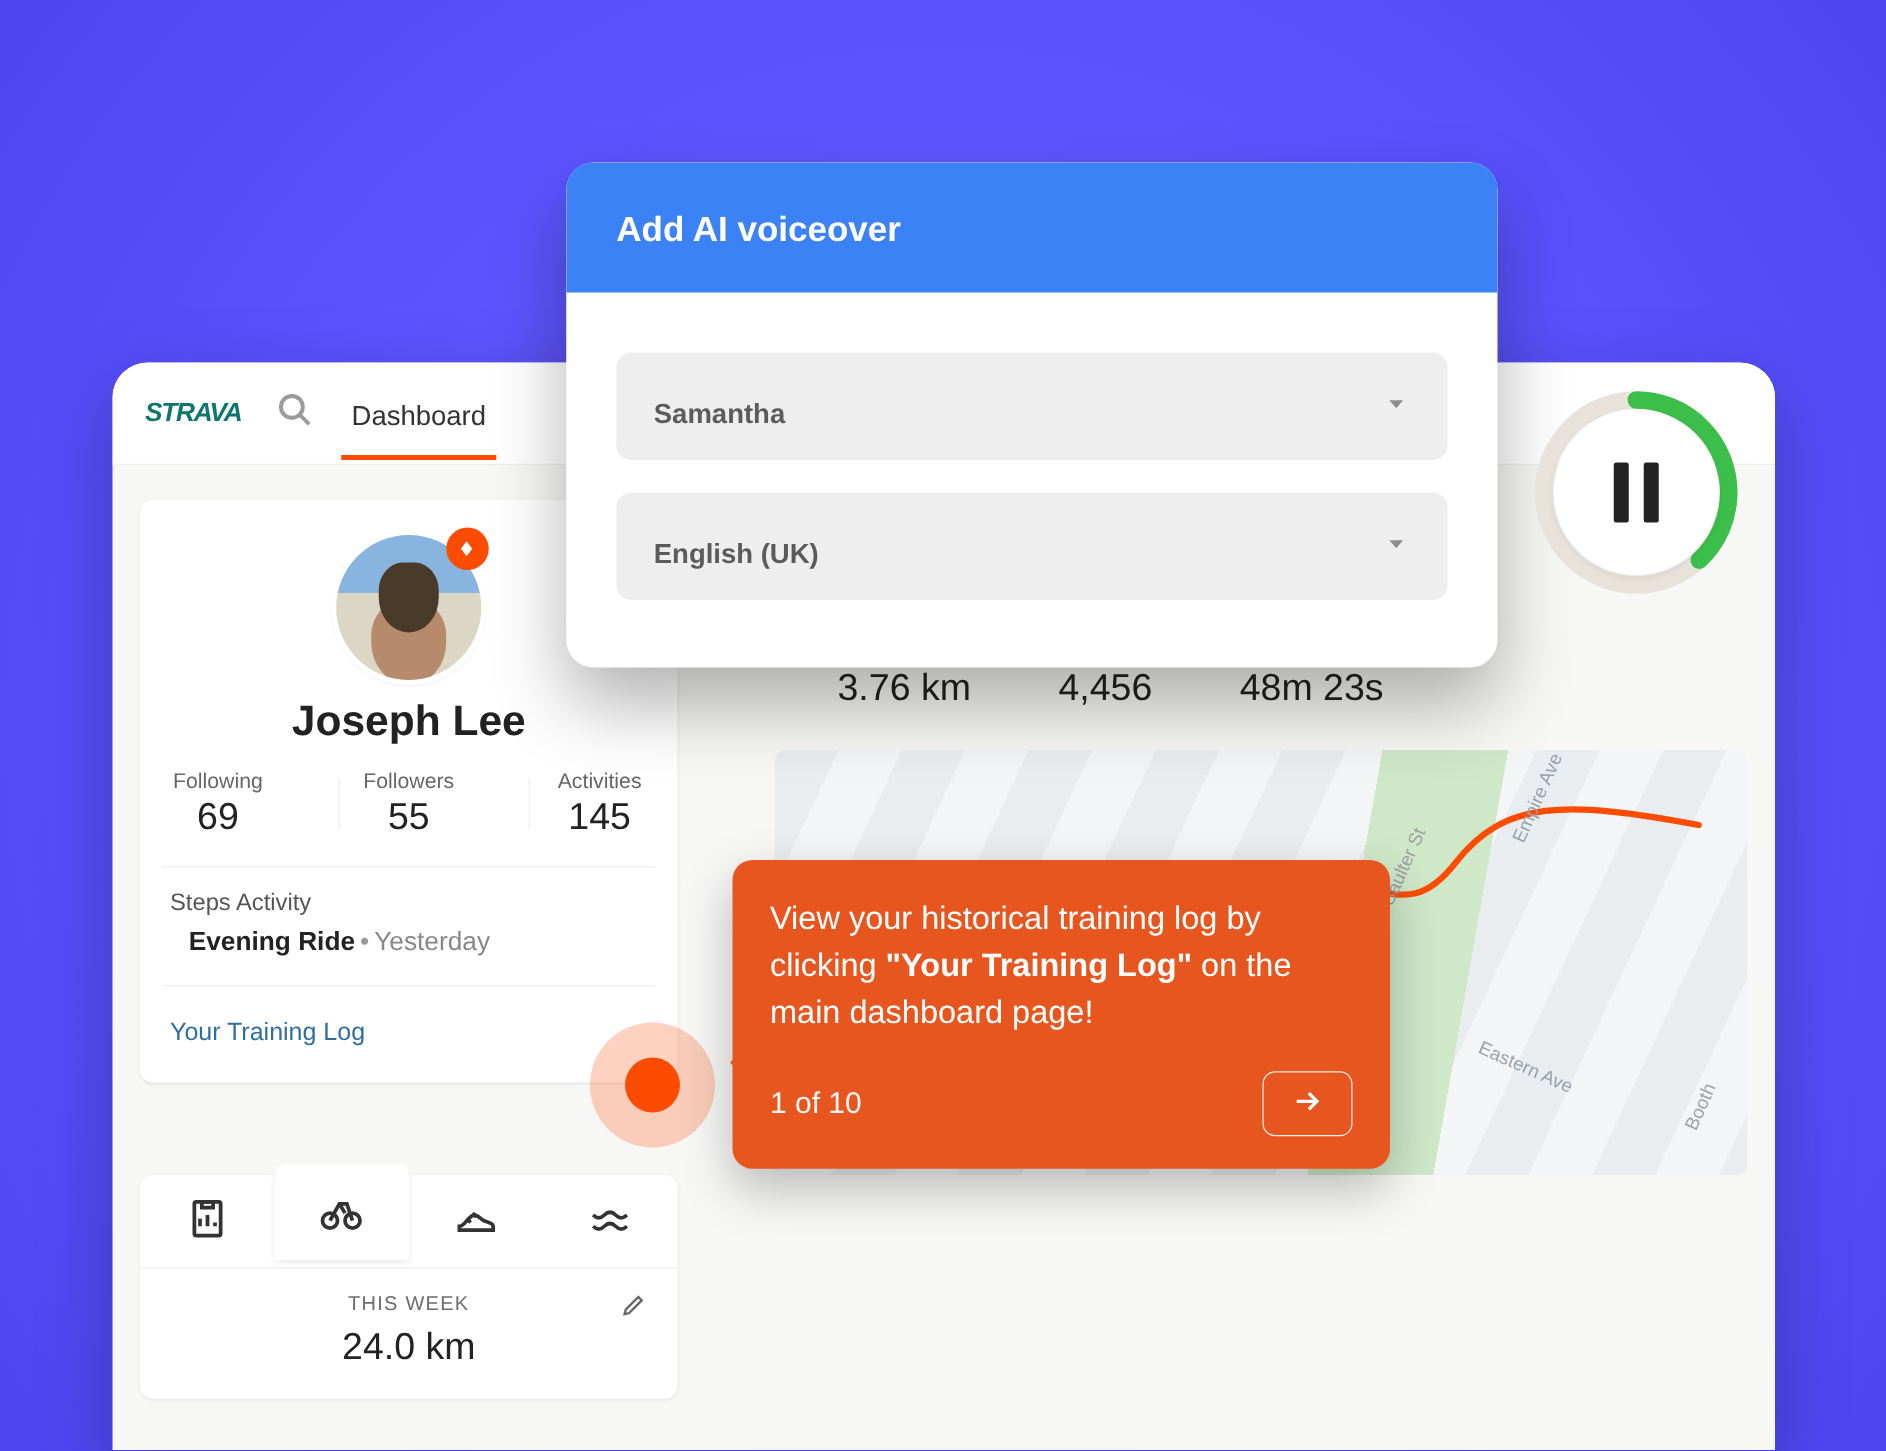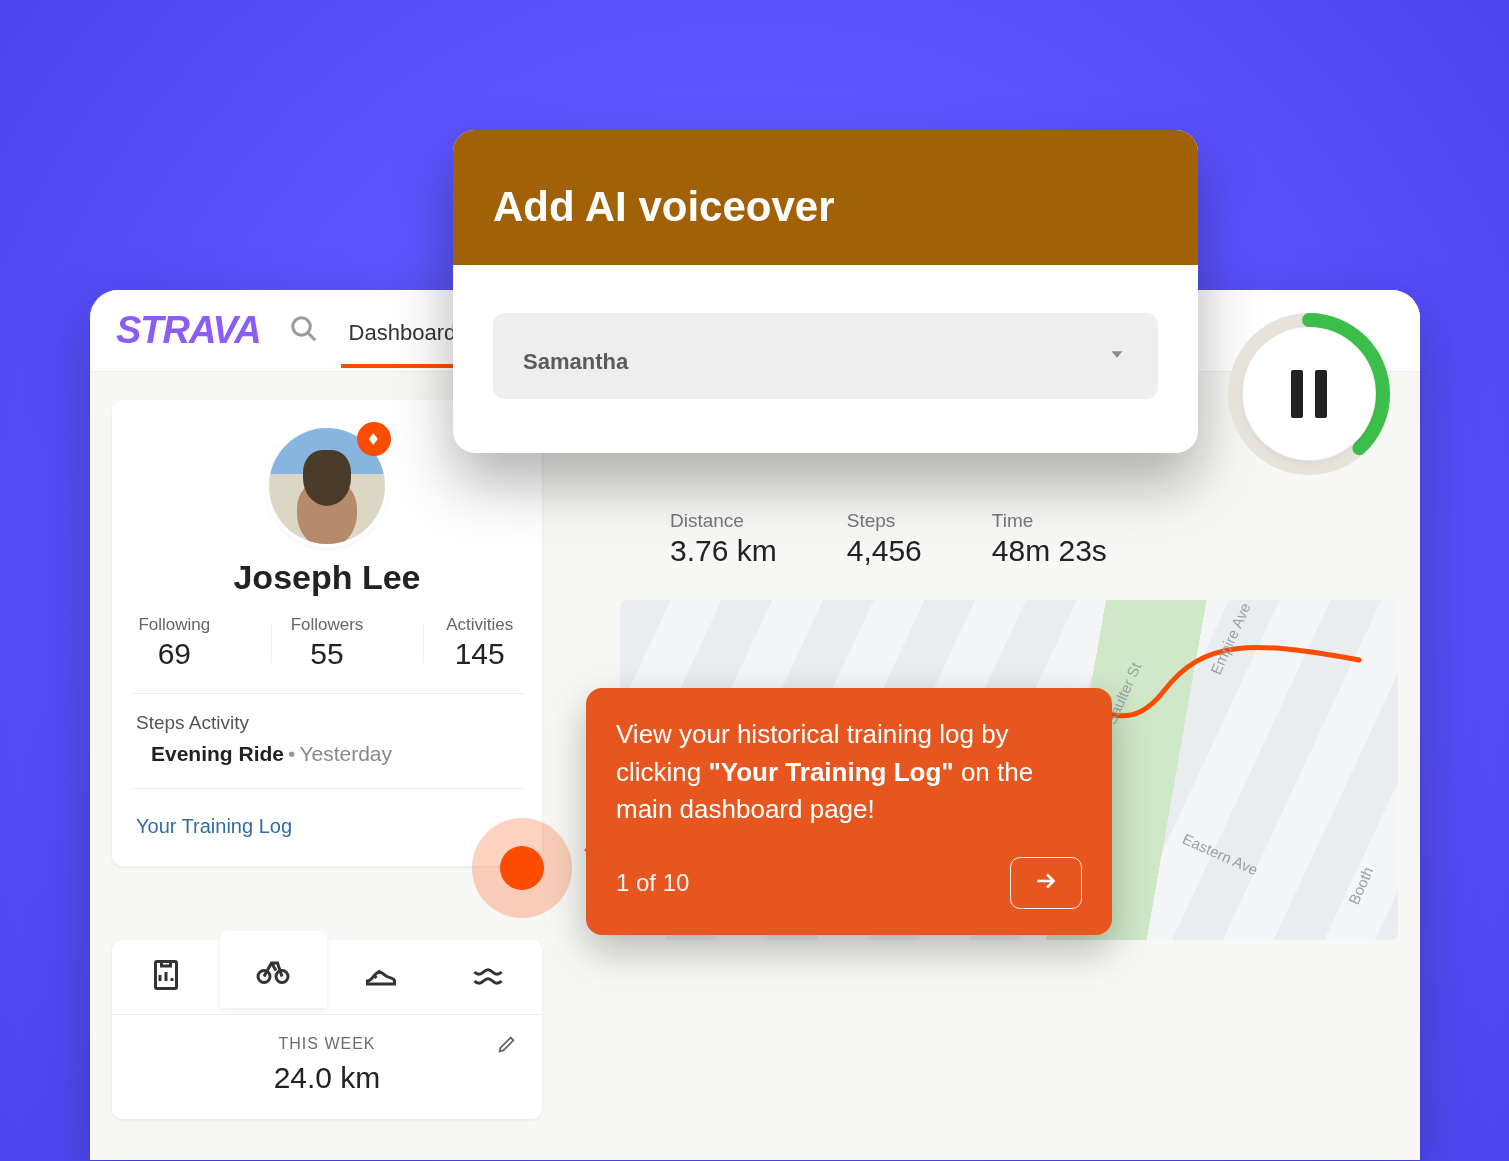--- a/index.html
+++ b/index.html
@@ -28,22 +28,22 @@
     background: #fff;
     display: flex; align-items: center;
     padding: 0 26px;
     gap: 28px;
     border-bottom: 1px solid #eee;
   }
   .strava-logo {
     font-weight: 900;
     font-style: italic;
     letter-spacing: -1px;
-    font-size: 38px;
-    color: #8b5cf6;
+    font-size: 21px;
+    color: #0f766e;
   }
   .search-icon svg { width: 30px; height: 30px; stroke:#9b9b9b; fill:none; stroke-width:2.5; }
   .nav-tabs { display:flex; gap: 40px; font-size: 22px; color:#333; }
   .nav-tab { padding: 26px 2px 22px; position:relative; cursor:pointer;text-align:right; }
   .nav-tab.active::after{
     content:""; position:absolute; left:-6px; right:-6px; bottom:0; height:4px; background:#fc4c02;
   }
 
   
   .profile-card{
@@ -151,22 +151,22 @@
   .tour-next{ width:72px;height:52px;border:1.5px solid rgba(255,255,255,.9); border-radius:10px;
     display:flex;align-items:center;justify-content:center; cursor:pointer;}
   .tour-next svg{ width:26px;height:26px; stroke:#fff; fill:none; stroke-width:2.4;}
 
   
   .vo-modal{
     position:absolute; left:453px; top:130px; width:745px;
     background:#fff; border-radius:22px; overflow:hidden;
     box-shadow:0 30px 60px rgba(0,0,0,.30);
   }
-  .vo-header{ background:#a16207; color:#fff; font-size:42px; font-weight:700;
-    padding:53px 40px 34px;}
+  .vo-header{ background:#3b82f6; color:#fff; font-size:28px; font-weight:700;
+    padding:38px 40px 34px;}
   .vo-body{ padding:48px 40px 54px; display:flex; flex-direction:column; gap:26px;}
   .vo-select{
     background:#eeeeee; border-radius:12px; padding:24px 30px;
     display:flex; align-items:center; justify-content:space-between; cursor:pointer;
   }
   .vo-select-label{ font-size:22px; font-weight:700; color:#5b5b5b;margin-top:12px;}
   .vo-caret svg{ width:22px;height:22px; fill:#8c8c8c;}
 
   
   .progress-ring{
@@ -341,20 +341,26 @@
       </span>
     </div>
   </div>
 </div>
 
 <div class="vo-modal">
   <div class="vo-header">Add AI voiceover</div>
   <div class="vo-body">
     <div class="vo-select">
       <span class="vo-select-label">Samantha</span>
+      <span class="vo-caret"><svg viewBox="0 0 24 24">
+            <path d="M6 9l6 7 6-7z"></path>
+          </svg></span>
+    </div>
+    <div class="vo-select">
+      <span class="vo-select-label">English (UK)</span>
       <span class="vo-caret"><svg viewBox="0 0 24 24">
             <path d="M6 9l6 7 6-7z"></path>
           </svg></span>
     </div>
   </div>
 </div>
 
 <div class="progress-ring">
   <svg viewBox="0 0 168 168">
     <circle class="track" cx="84" cy="84" r="74" fill="none" stroke-width="14"></circle>

